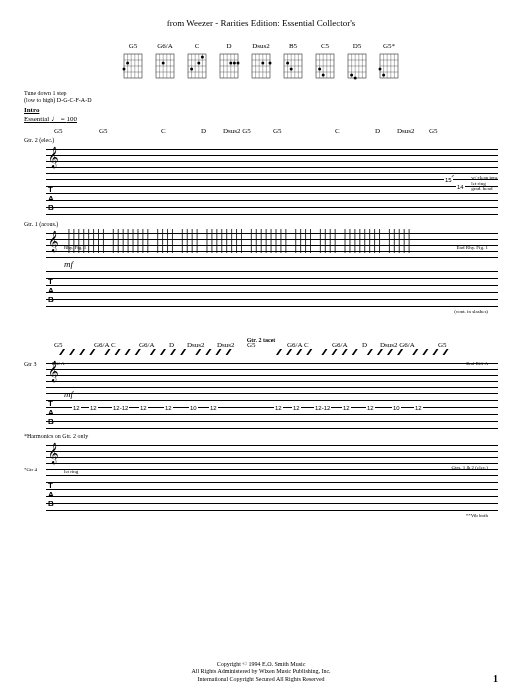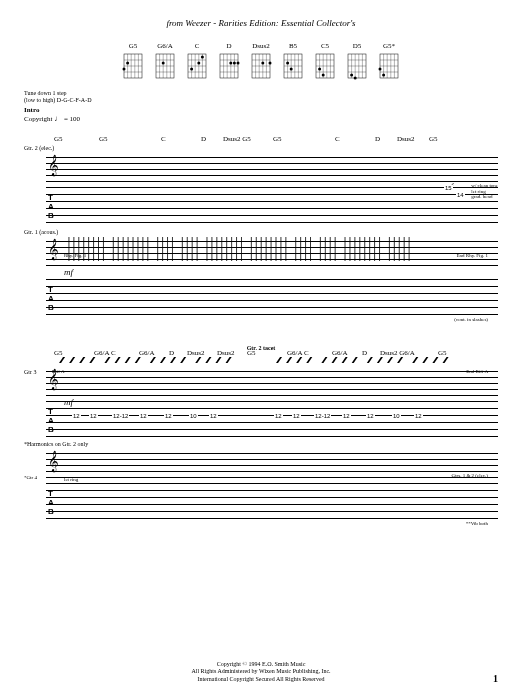--- a/index.html
+++ b/index.html
@@ -1,28 +1,28 @@
 <!DOCTYPE html>
 <html><head>
 <meta charset="utf-8">
 <style>
   * { margin: 0; padding: 0; box-sizing: border-box; }
   body { width: 522px; height: 696px; background: #fff; font-family: Georgia, 'Times New Roman', serif; color: #000; position: relative; overflow: hidden; }
   .page { padding: 18px 24px 8px 24px; }
   .header { text-align: center; margin-bottom: 8px; }
-  .from-line { font-size: 9px; font-style: italic; margin-bottom: 14px; }
+  .from-line { font-size: 9px; margin-bottom: 14px; }
   .title { font-size: 22px; font-weight: normal; font-family: 'Times New Roman', serif; margin-bottom: 4px; }
   .byline { font-size: 8px; margin-bottom: 8px; }
   .chord-diagrams { display: flex; justify-content: center; gap: 10px; margin-bottom: 10px; }
   .chord-dg { display: flex; flex-direction: column; align-items: center; }
   .chord-dg-name { font-size: 7px; margin-bottom: 2px; }
   .chord-grid { width: 22px; height: 28px; position: relative; }
   .chord-grid svg { width: 100%; height: 100%; }
   .tuning-note { font-size: 6px; text-align: left; margin-bottom: 2px; line-height: 1.2; }
-  .tempo-line { font-size: 7px; margin-bottom: 12px; }
+  .tempo-line { font-size: 7px; margin-bottom: 4px; text-decoration: underline; }
   .tempo-line .note-sym { font-size: 8px; }
   .chord-row { display: flex; font-size: 7px; margin-bottom: 2px; padding-left: 30px; }
   .chord-row span { display: inline-block; }
   .staff-block { margin-bottom: 14px; position: relative; }
   .staff { position: relative; height: 32px; margin-bottom: 2px; }
   .staff-lines { position: absolute; left: 22px; right: 0; top: 4px; height: 24px; }
   .staff-lines div { position: absolute; left: 0; right: 0; height: 1px; background: #000; }
   .clef { position: absolute; left: 24px; top: 2px; font-size: 18px; font-family: serif; }
   .tab-block { position: relative; height: 36px; margin-bottom: 4px; }
   .tab-lines { position: absolute; left: 22px; right: 0; top: 0; height: 36px; }
@@ -185,21 +185,21 @@
           </svg></div>
     </div>
   </div>
 
   <div class="tuning-note">
     <div>Tune down 1 step</div>
     <div>(low to high) D-G-C-F-A-D</div>
   </div>
   <div class="tempo-line">
     <span style="font-weight:bold">Intro</span><br>
-    <span>Copyright</span> <span class="note-sym">♩</span> = <span>100</span>
+    <span>Essential</span> <span class="note-sym">♩</span> = <span>100</span>
   </div>
 
   <div class="chord-row">
     <span style="width:45px">G5</span>
     <span style="width:62px">G5</span>
     <span style="width:40px">C</span>
     <span style="width:22px">D</span>
     <span style="width:50px">Dsus2 G5</span>
     <span style="width:62px">G5</span>
     <span style="width:40px">C</span>

